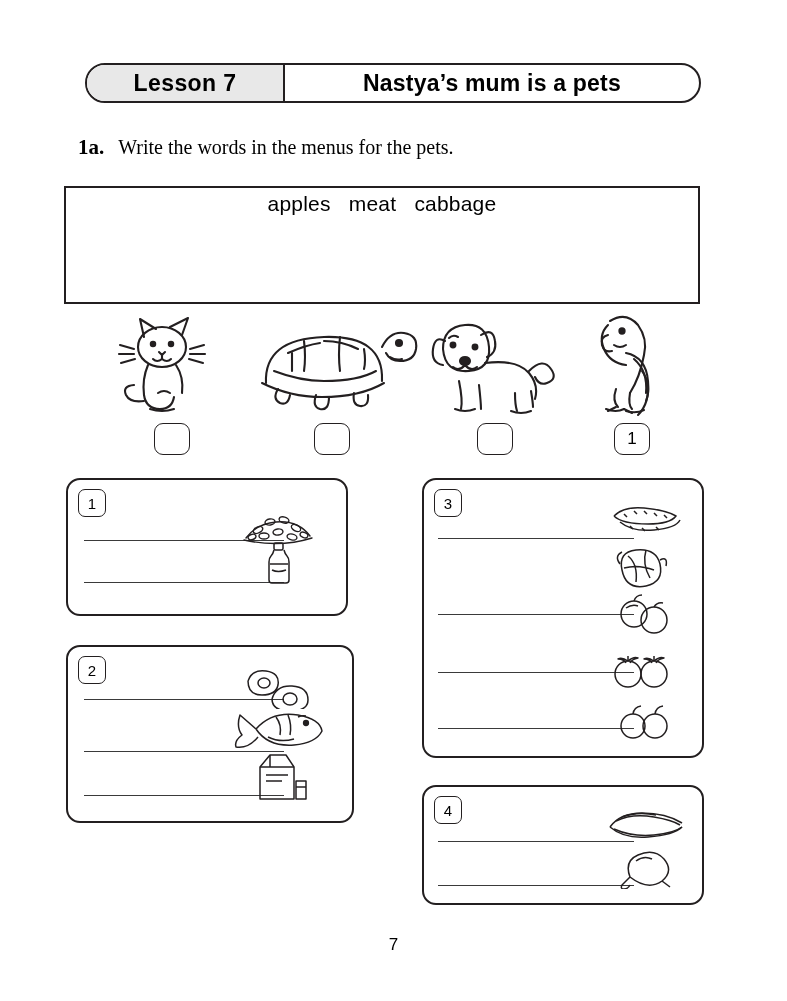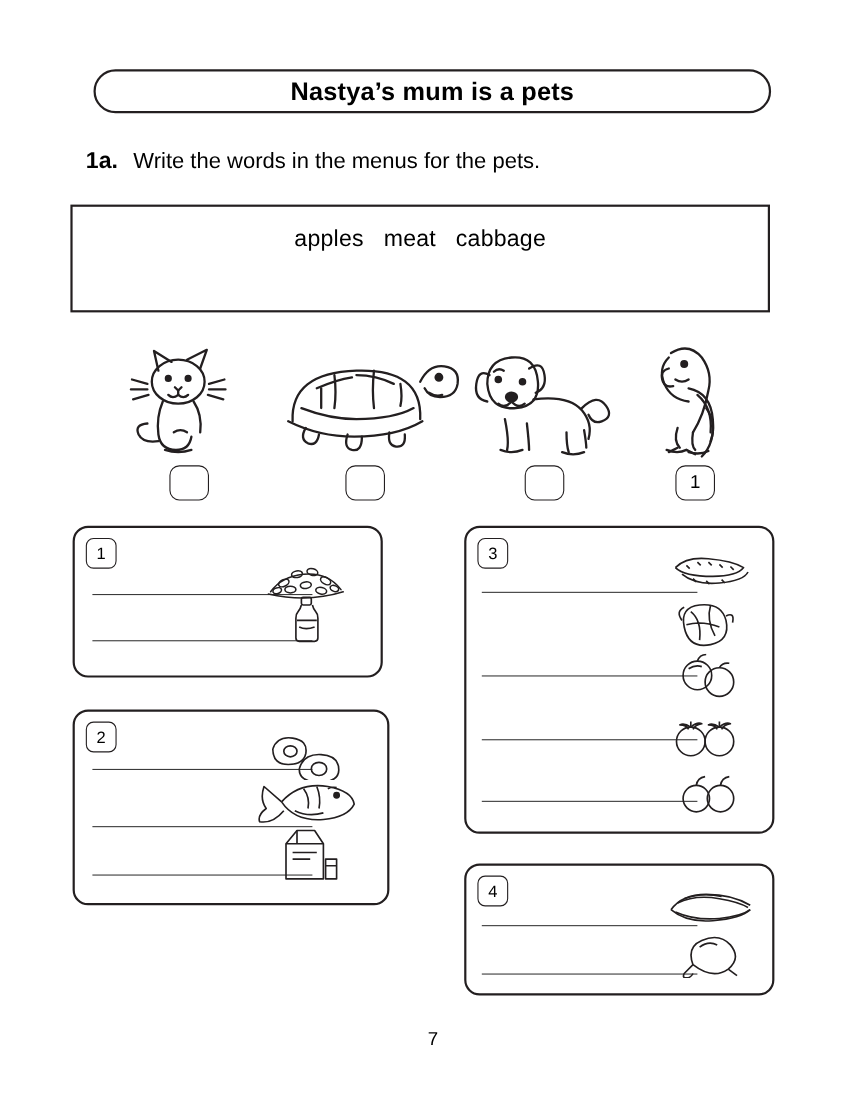--- a/index.html
+++ b/index.html
@@ -59,40 +59,41 @@
   }
 
   
   .task-row {
     position: absolute;
     left: 78px;
     top: 135px;
     display: flex;
     align-items: baseline;
     gap: 14px;
+    font-family: Liberation Serif, serif;
   }
   .task-num {
     font-weight: bold;
     font-size: 21px;
   }
   .task-text {
     font-size: 20px;
   }
 
   
   .wordbank {
     position: absolute;
     left: 64px;
     top: 186px;
     width: 636px;
-    height: 98px;
+    height: 118px;
     border: 2px solid #231f20;
     box-sizing: border-box;
     background: #ffffff;
-    padding-top: 16px;
+    padding-top: 2px;
   }
   .wb-line {
     text-align: center;
     font-size: 21px;
     line-height: 27px;
     letter-spacing: 0.2px;
     white-space: pre;
   }
 
   
@@ -182,20 +183,21 @@
   }
 
   svg { display: block; }
 </style>
 </head>
 <body>
 
 <div class="page">
 
   <div class="header">
+    <div class="header-lesson">Lesson 7</div>
     <div class="header-title">Nastya’s mum is a pets</div>
   </div>
 
   <div class="task-row">
     <div class="task-num">1a.</div>
     <div class="task-text">Write the words in the menus for the pets.</div>
   </div>
 
   <div class="wordbank">
     <div class="wb-line">apples   meat   cabbage</div>

